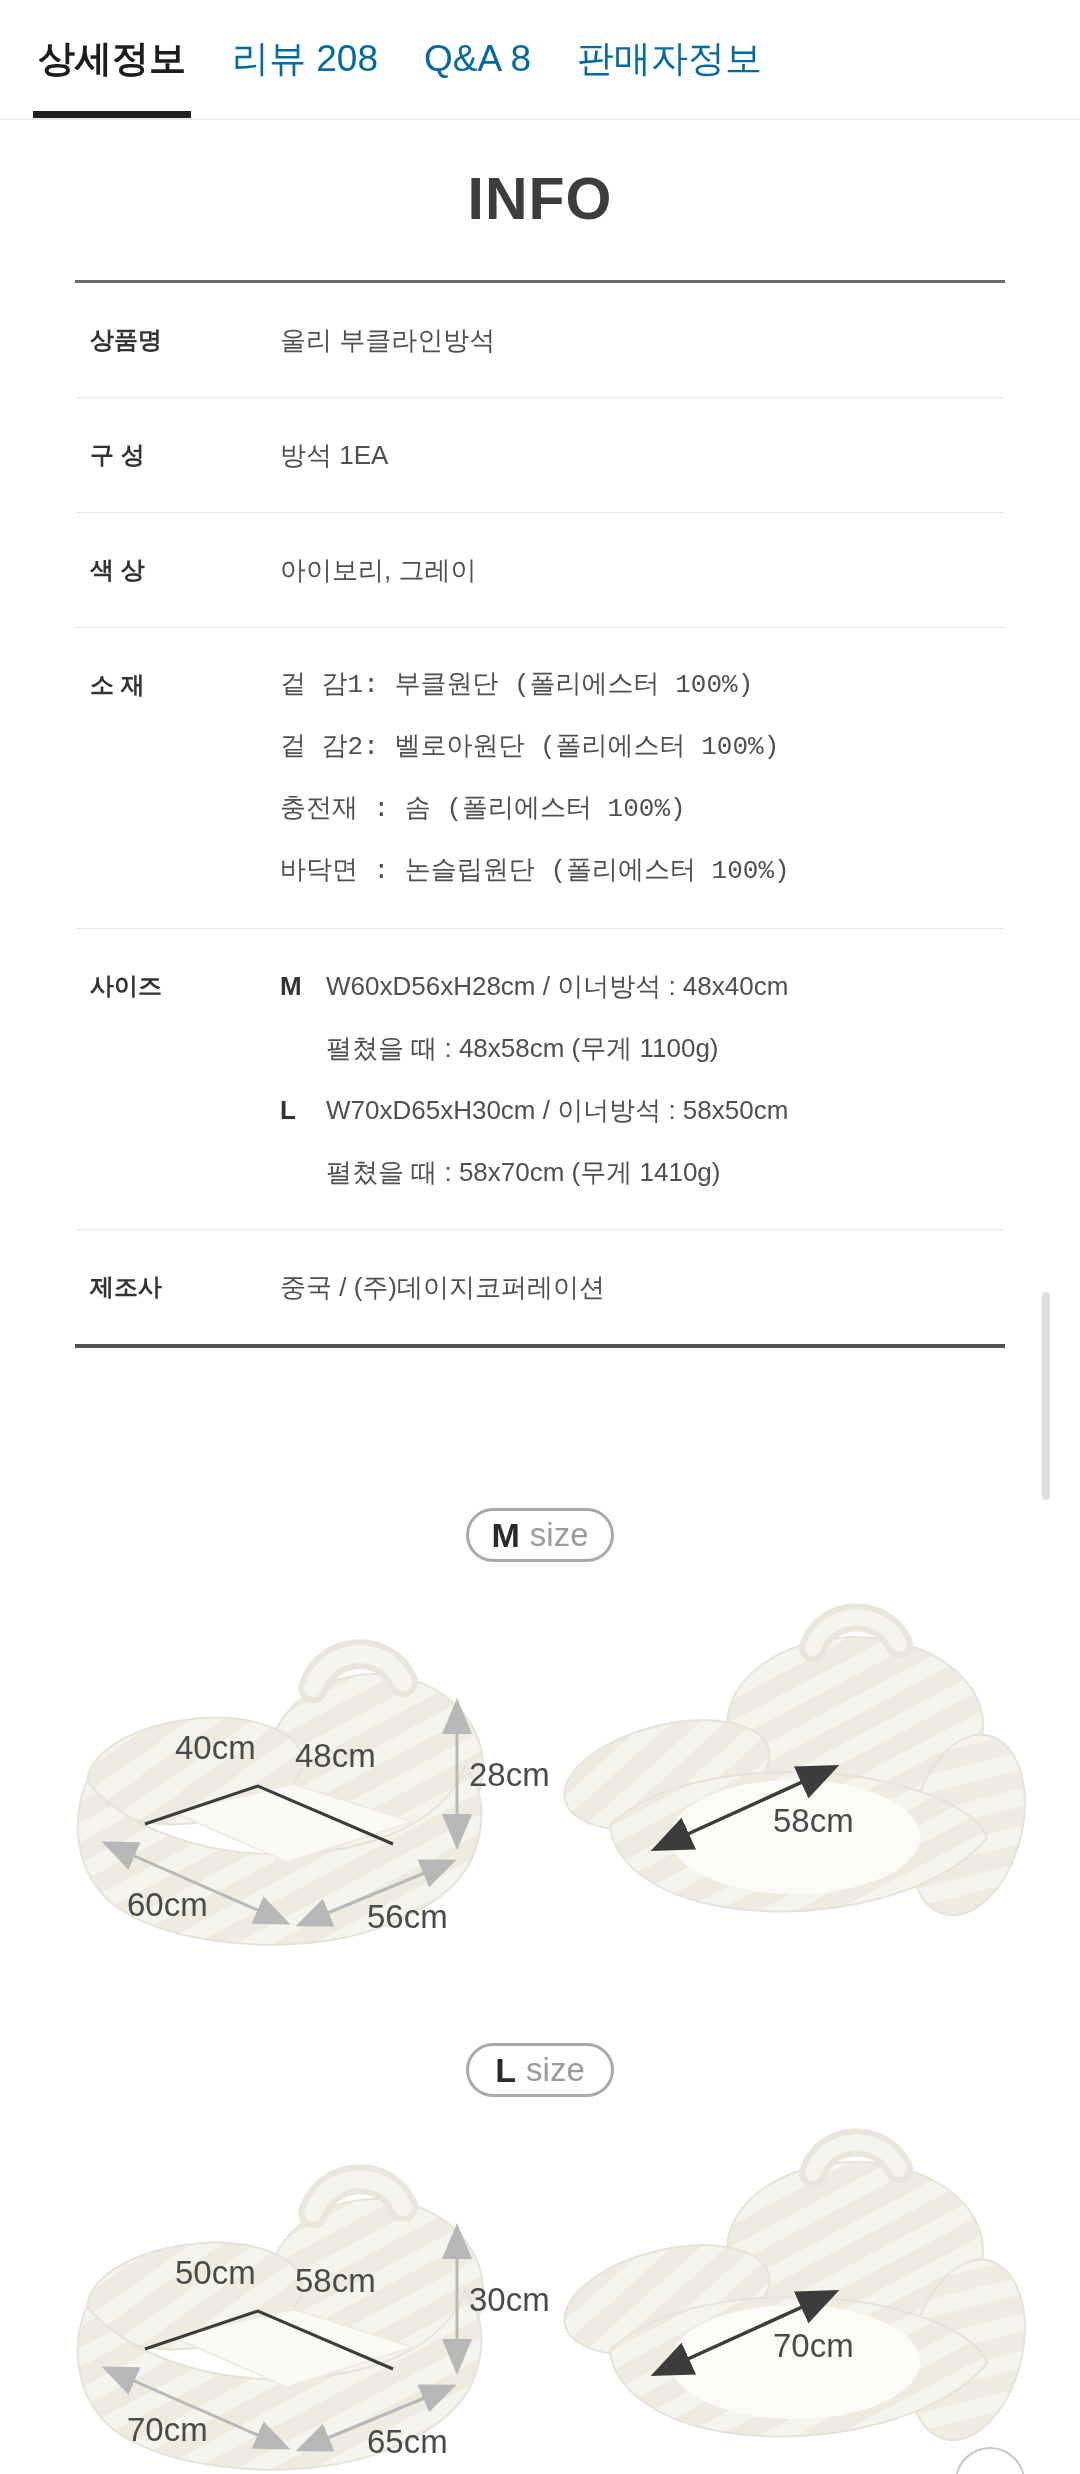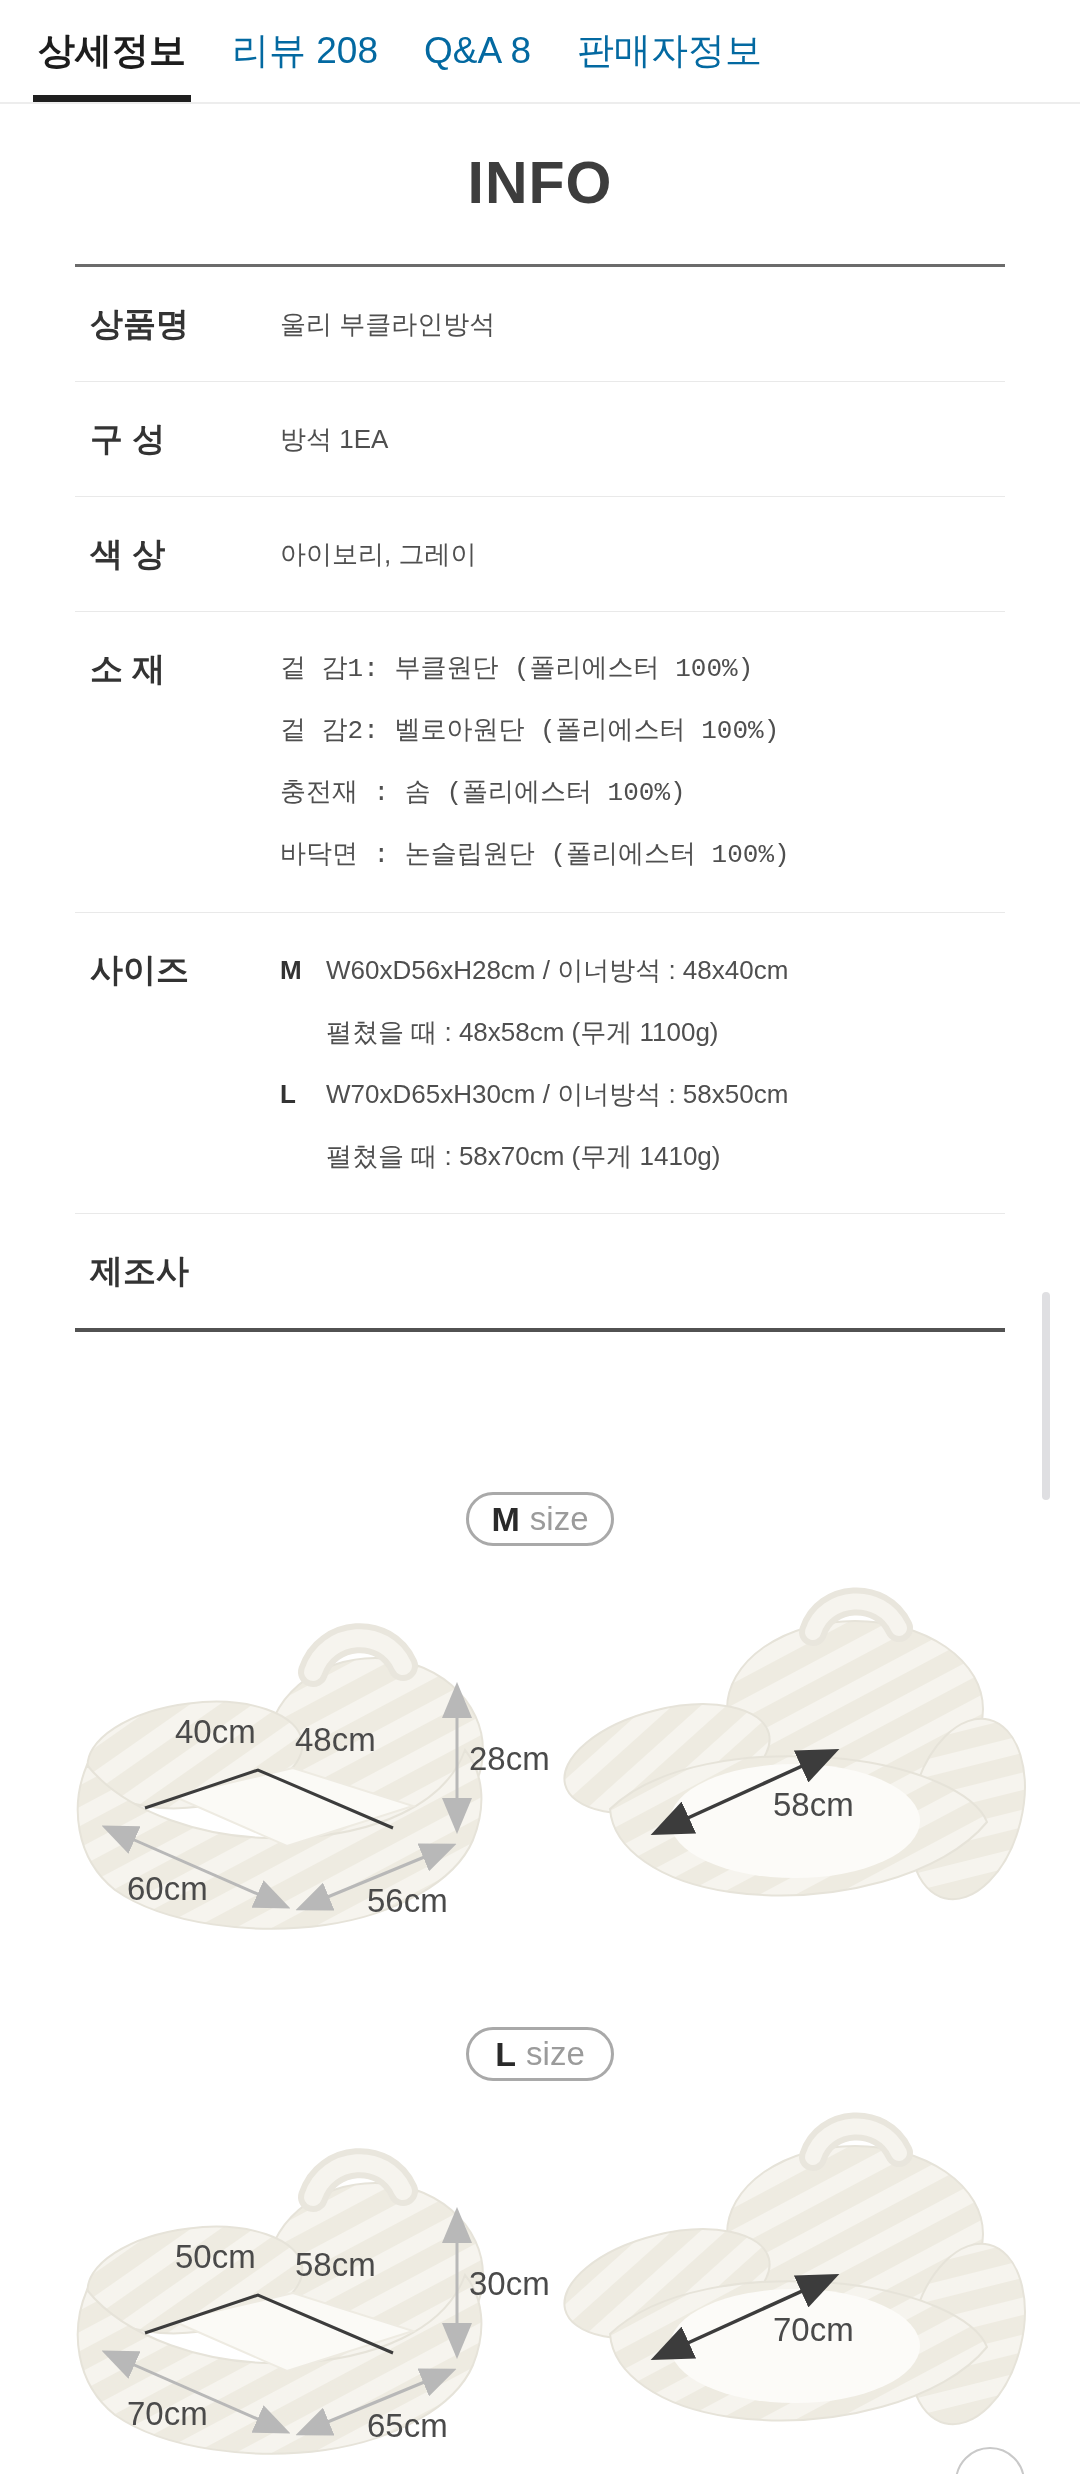--- a/index.html
+++ b/index.html
@@ -1,36 +1,36 @@
 <!DOCTYPE html>
 <html><head>
 <meta charset="utf-8">
 <style>
   * { margin:0; padding:0; box-sizing:border-box; }
   html,body { background:#ffffff; }
   body { font-family:"Liberation Sans","DejaVu Sans",sans-serif; }
   #page { position:relative; width:1080px; height:2474px; background:#fff; overflow:hidden; margin:0 auto; }
 
   
-  .tabbar { position:relative; height:104px; display:flex; align-items:stretch;
+  .tabbar { position:relative; height:120px; display:flex; align-items:stretch;
             padding-left:38px; border-bottom:2px solid #ededed; }
   .tab { position:relative; display:flex; align-items:center; font-size:37px;
          color:#0369a1; margin-right:46px; cursor:pointer; white-space:nowrap; }
   .tab.active { color:#1d1d1d; font-weight:bold; }
   .tab.active::after { content:""; position:absolute; left:-5px; right:-5px; bottom:0;
          height:7px; background:#1f1f1f; }
 
   
   .content { padding:0 75px; }
   .info-title { margin-top:44px; text-align:center; font-size:59px; line-height:70px;
          font-weight:bold; color:#3d3d3d; letter-spacing:1px; }
   .info-table { margin-top:46px; border-top:3px solid #6b6b6b; border-bottom:4px solid #525252; }
   .info-row { display:flex; align-items:flex-start; padding:26px 0; border-bottom:1px solid #e9e9e9; }
   .info-row:last-child { border-bottom:none; }
-  .info-row .lbl { flex:0 0 205px; padding-left:15px; font-size:33px; font-weight:bold;
+  .info-row .lbl { flex:0 0 205px; padding-left:15px; font-size:24px; font-weight:bold;
          color:#333333; line-height:62px; white-space:nowrap; }
   .info-row .val { flex:1; font-size:26px; color:#4f4f4f; line-height:62px; }
   .val .line { display:block;font-family:Liberation Mono, monospace; }
   .size-entry { display:flex; }
   .size-letter { flex:0 0 46px; font-weight:bold; color:#333333; }
   .size-lines span { display:block; }
 
   
   .size-badge { width:148px; height:54px; border:3px solid #a9a9a9; border-radius:29px;
          display:flex; align-items:center; justify-content:center; gap:10px;
@@ -128,20 +128,21 @@
             <div class="size-lines">
               <span>W70xD65xH30cm / 이너방석 : 58x50cm</span>
               <span>펼쳤을 때 : 58x70cm (무게 1410g)</span>
             </div>
           </div>
         </div>
       </div>
 
       <div class="info-row">
         <div class="lbl">제조사</div>
+        <div class="val">중국 / (주)데이지코퍼레이션</div>
       </div>
     </div>
   </div>
 
   <div class="size-badge m-badge">
     <span class="bsz">M</span>
     <span class="btx">size</span>
   </div>
 
   <div class="figures m-figures">

